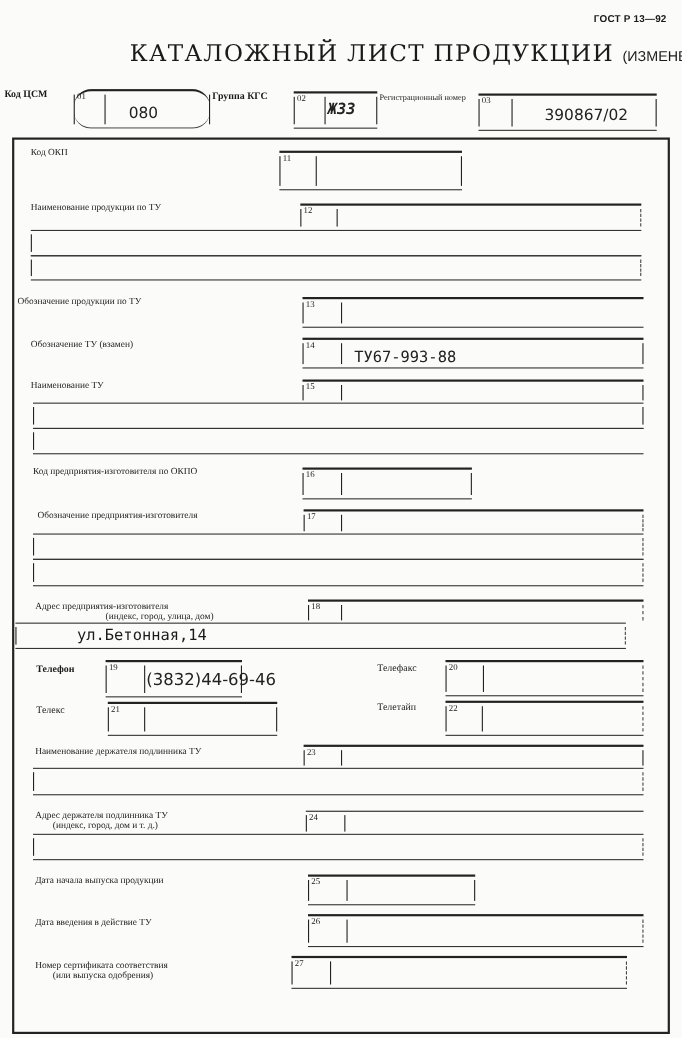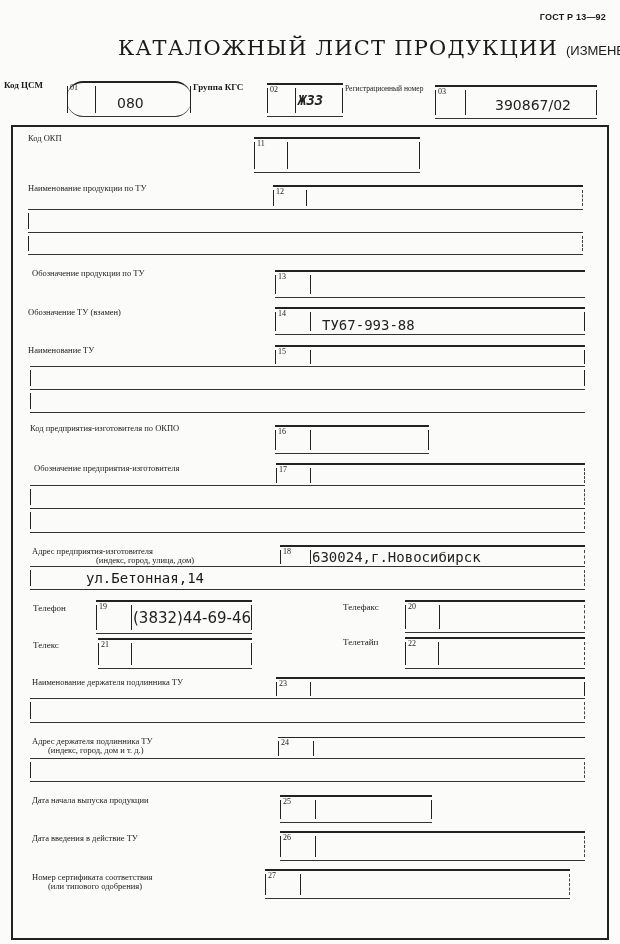--- a/index.html
+++ b/index.html
@@ -78,21 +78,21 @@
   <span class="sep" style="left:33px;"></span>
 </div>
 <div class="row" style="left:28px;top:209px;width:555px;height:24px;">
     <span class="lt"></span>
   </div>
 <div class="row" style="left:28px;top:232px;width:555px;height:23px;">
     <span class="lt"></span>
     <span class="rt"></span>
   </div>
 
-<div class="abs lbl" style="left:32px;top:268px;">Обозначение продукции по ТУ</div>
+<div class="abs lbl" style="left:16px;top:268px;">Обозначение продукции по ТУ</div>
 <div class="box" style="left:275px;top:270px;width:310px;height:28px;">
   <span class="lt"></span>
   <span class="num">13</span>
   <span class="sep" style="left:35px;"></span>
 </div>
 
 <div class="abs lbl" style="left:28px;top:307px;">Обозначение ТУ (взамен)</div>
 <div class="box" style="left:275px;top:307px;width:310px;height:28px;">
   <span class="lt"></span>
     <span class="rt"></span>
@@ -140,30 +140,29 @@
     <span class="rt"></span>
   </div>
 
 <div class="abs lbl" style="left:32px;top:546px;">Адрес предприятия-изготовителя</div>
 <div class="abs lbl" style="left:48px;top:555px;padding-left:48px;">(индекс, город, улица, дом)</div>
 <div class="box" style="left:280px;top:545px;width:305px;height:22px;border-bottom:none;">
   <span class="lt"></span>
     <span class="rt" style="border-right:1px dashed #444;"></span>
   <span class="num">18</span>
   <span class="sep" style="left:30px;"></span>
-  <span class="val" style="left:32px;top:2px;">630024,г.Новосибирск</span>
-</div>
-<div class="row" style="left:30px;top:566px;width:555px;height:24px;text-decoration:underline;">
+</div>
+<div class="row" style="left:14px;top:566px;width:555px;height:24px;text-decoration:underline;">
   <span class="lt"></span>
     <span class="rt"></span>
   <span class="val" style="left:56px;top:3px;">ул.Бетонная,14</span>
 </div>
 
-<div class="abs lbl-b" style="left:33px;top:603px;font-weight:normal;">Телефон</div>
-<div class="box" style="left:96px;top:600px;width:156px;height:34px;">
+<div class="abs lbl-b" style="left:33px;top:603px;font-weight:bold;">Телефон</div>
+<div class="box" style="left:96px;top:600px;width:124px;height:34px;">
   <span class="lt"></span>
     <span class="rt"></span>
   <span class="num">19</span>
   <span class="sep" style="left:35px;"></span>
   <span class="val" style="left:37px;top:7px;font-family:'DejaVu Sans', sans-serif;font-size:15px;">(3832)44-69-46</span>
 </div>
 <div class="abs lbl-b" style="left:343px;top:602px;font-weight:normal;">Телефакс</div>
 <div class="box" style="left:405px;top:600px;width:180px;height:33px;">
   <span class="lt"></span>
     <span class="rt" style="border-right:1px dashed #444;"></span>
@@ -220,19 +219,19 @@
 
 <div class="abs lbl" style="left:32px;top:833px;">Дата введения в действие ТУ</div>
 <div class="box" style="left:280px;top:831px;width:305px;height:30px;">
   <span class="lt"></span>
     <span class="rt" style="border-right:1px dashed #444;"></span>
   <span class="num">26</span>
   <span class="sep" style="left:35px;"></span>
 </div>
 
 <div class="abs lbl" style="left:32px;top:872px;">Номер сертификата соответствия</div>
-<div class="abs lbl" style="left:48px;top:881px;">(или типового одобрения)</div>
+<div class="abs lbl" style="left:48px;top:881px;">(или выпуска одобрения)</div>
 <div class="box" style="left:265px;top:869px;width:305px;height:30px;text-align:center;">
   <span class="lt"></span>
     <span class="rt" style="border-right:1px dashed #444;"></span>
   <span class="num">27</span>
   <span class="sep" style="left:35px;"></span>
 </div>
 
 </body></html>

